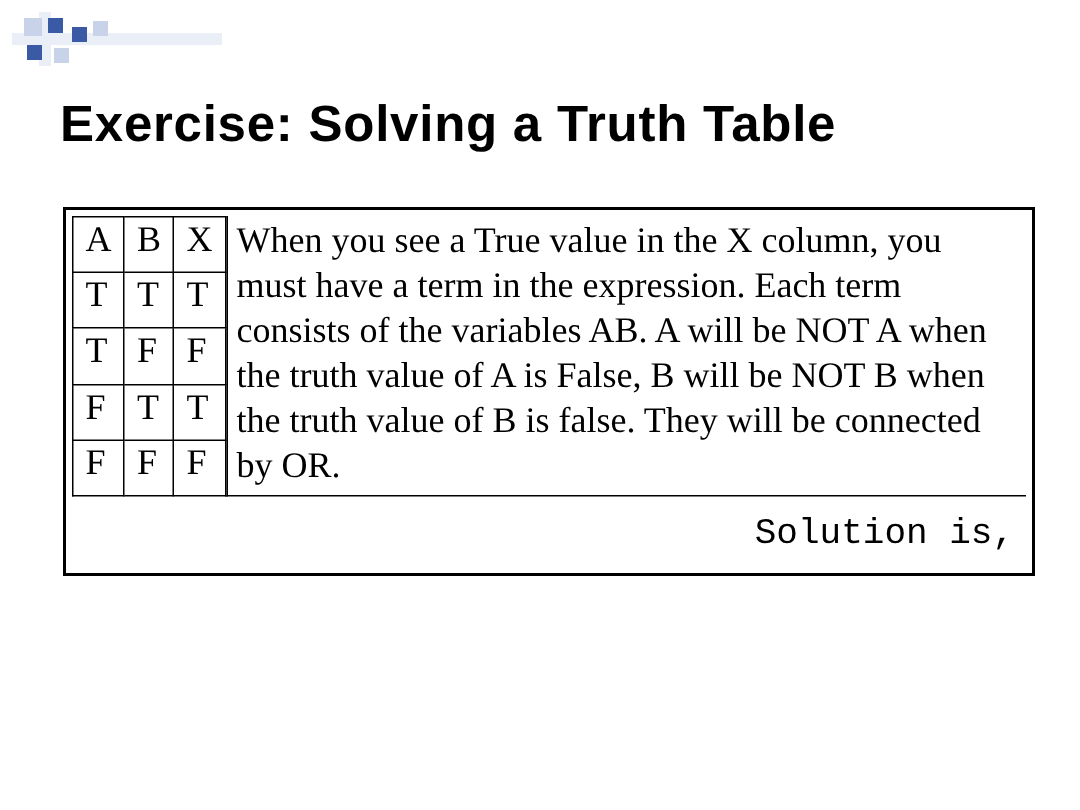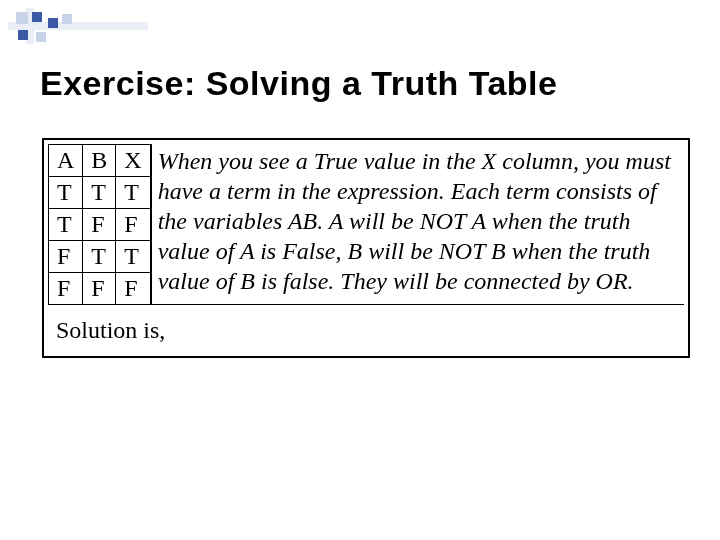--- a/index.html
+++ b/index.html
@@ -26,26 +26,26 @@
     font-size: 24px; font-weight: 400; text-align: left;
     padding: 2px 8px 2px 8px; vertical-align: top;
   }
   table.tt th { font-weight: 400; }
   .row1 { display: flex; align-items: stretch; }
   .explain {
     font-family: "Times New Roman", Times, serif;
     font-size: 24px; line-height: 1.25; padding: 2px 6px 4px 6px;
     border-left: 1px solid #000; flex: 1;
     border-bottom: 1px solid #000;
-    font-style: italic;
   }
   .bottom {
-    font-family: Liberation Serif, serif;
+    font-family: Liberation Mono, monospace;
     font-size: 24px; padding: 4px 8px 8px 8px;
     border-top: 0;
+    text-align: right;
   }
   .bottom .sol { margin-top: 0; }
   .bottom .eq { padding-left: 32px; margin-top: 2px; }
 </style>
 </head>
 <body>
 <div class="slide">
 
   <div class="corner-deco">
     <div class="bar" style="left:0; top:14px; width:140px; height:8px;"></div>

